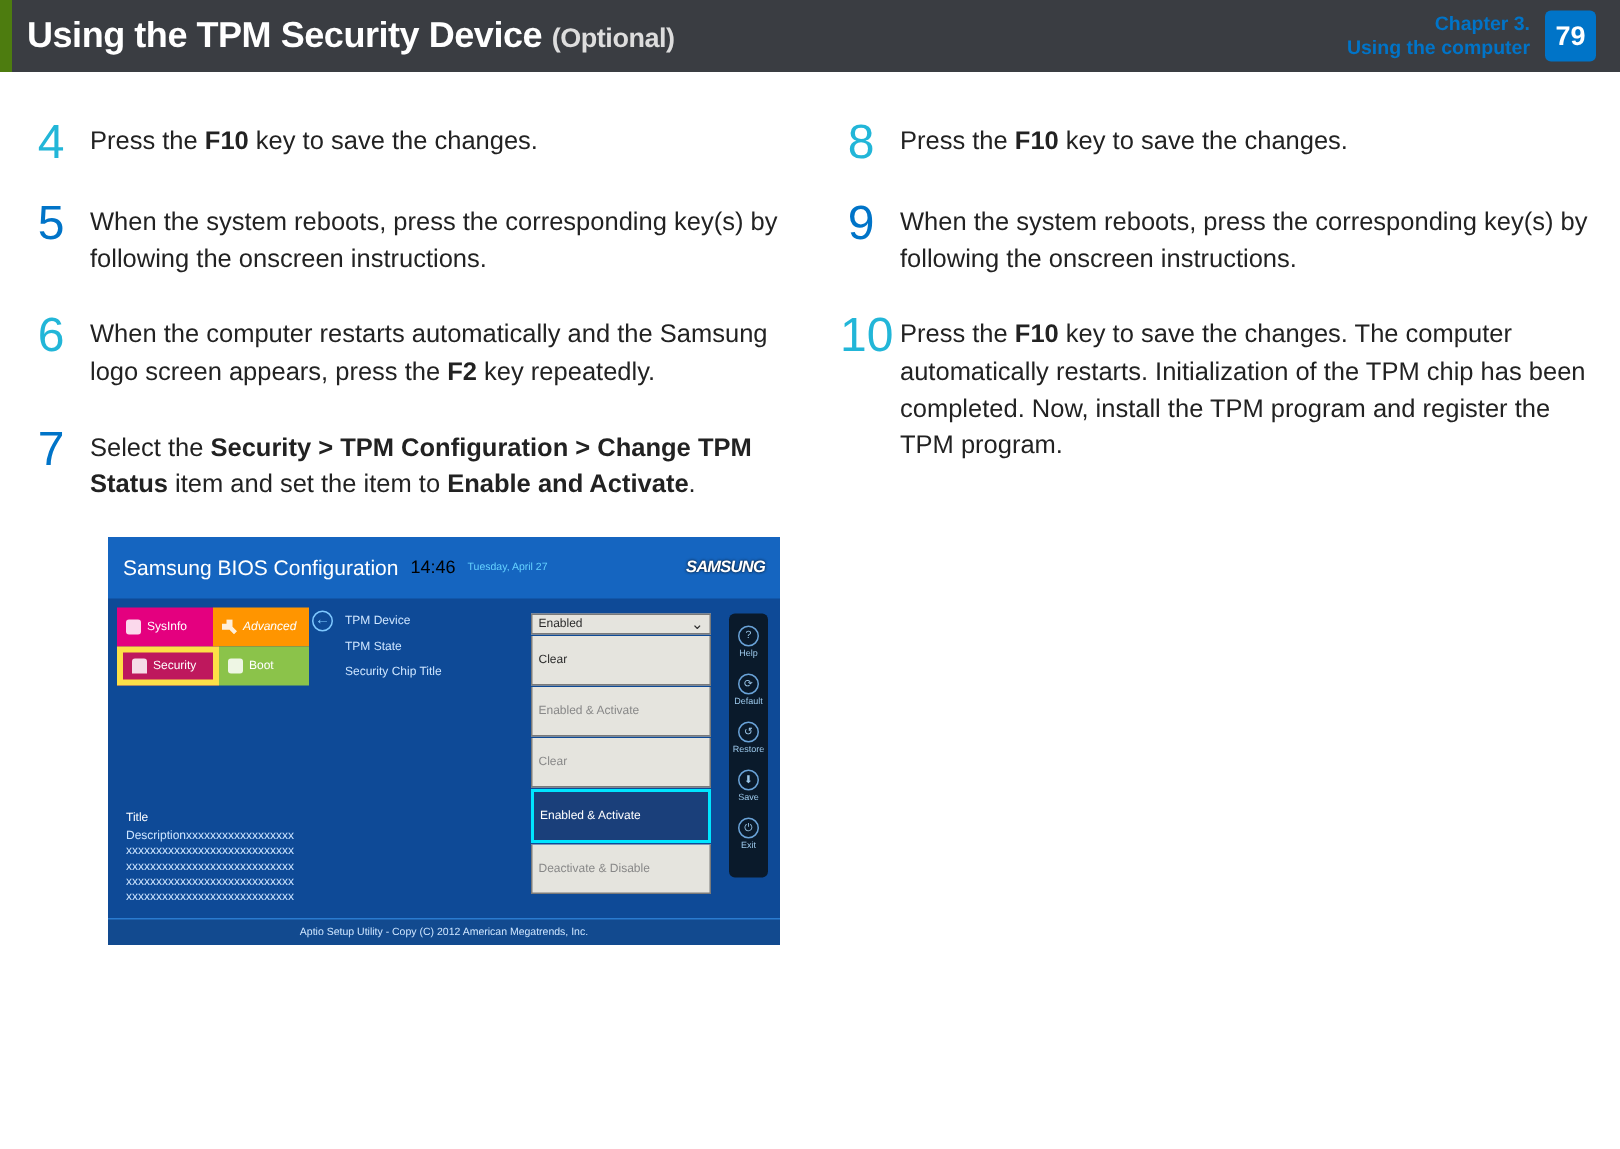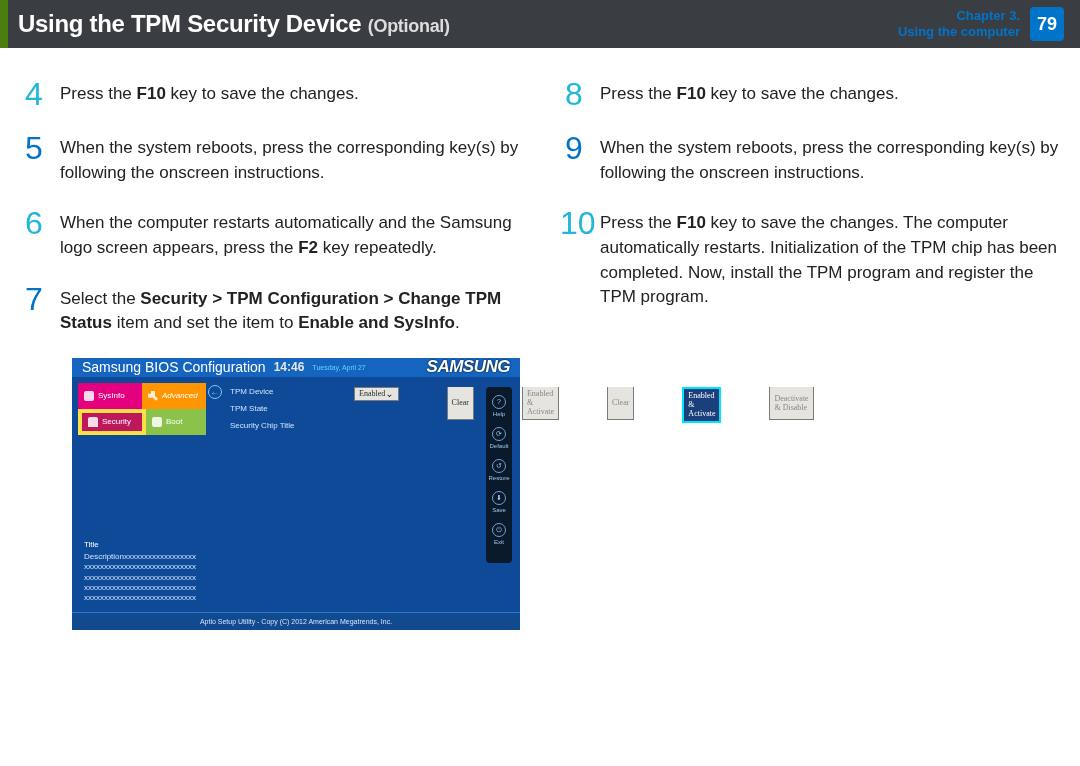--- a/index.html
+++ b/index.html
@@ -18,43 +18,43 @@
   .col { flex: 1; }
 
   .step { display: flex; gap: 12px; margin-bottom: 22px; }
   .stepnum { font-size: 32px; font-weight: 400; color: #0074c8; line-height: 1; min-width: 28px; text-align: center; }
   .step:nth-child(odd) .stepnum.alt, .stepnum.cyan { color: #22b6d8; }
   .steptext { font-size: 17px; color: #222; line-height: 1.45; padding-top: 4px; }
   .steptext b { font-weight: 700; }
 
   
   .bios { width: 448px; height: 272px; background: #0e4a97; margin: 8px 0 0 52px; font-family: Arial, sans-serif; color: #fff; position: relative; font-size: 9px; }
-  .bios-top { height: 19px; background: #1565c0; display: flex; align-items: center; padding: 0 10px; gap: 8px; }
+  .bios-top { height: 41px; background: #1565c0; display: flex; align-items: center; padding: 0 10px; gap: 8px; }
   .bios-title { font-size: 14px; font-weight: 400; }
-  .bios-time { color: #e5e5e5; font-size: 12px; font-weight: bold; }
+  .bios-time { color: #000000; font-size: 12px; }
   .bios-date { color: #64d1ff; font-size: 7px; }
-  .bios-logo { margin-left: auto; font-style: italic; font-weight: 700; font-size: 17px; color: #fff; letter-spacing: -0.5px; text-shadow: 0 0 2px #000; }
+  .bios-logo { margin-left: auto; font-style: italic; font-weight: 700; font-size: 11px; color: #fff; letter-spacing: -0.5px; text-shadow: 0 0 2px #000; }
   .bios-body { display: flex; height: 186px; padding: 6px 6px 0 6px; gap: 4px; }
   .bios-tabs { width: 128px; display: flex; flex-direction: column; gap: 0; }
   .tabrow { display: flex; height: 26px; }
   .tabcell { flex: 1; display: flex; align-items: center; justify-content: flex-start; padding-left: 6px; gap: 4px; font-size: 8px; }
   .tabcell.sysinfo { background: #e4007f; }
   .tabcell.advanced { background: #ff9500; font-style: italic; }
   .tabcell.security { background: #be185d; border: 4px solid #fde047; text-align: right; }
   .tabcell.boot { background: #8bc34a; }
   .tabicon { width: 10px; height: 10px; background: rgba(255,255,255,.85); border-radius: 2px; display: inline-block; }
   .tabicon.wrench { clip-path: polygon(30% 0,70% 0,70% 50%,100% 80%,80% 100%,50% 70%,0 70%,0 30%,30% 30%); }
   .tabicon.lock { border-radius: 2px 2px 0 0; position: relative; }
   .bios-main { flex: 1; display: flex; gap: 8px; padding: 4px 2px 0 6px; position: relative; }
   .back-arrow { width: 14px; height: 14px; border-radius: 50%; border: 1px solid #7fc8ff; display: flex; align-items: center; justify-content: center; color: #7fc8ff; font-size: 10px; position: absolute; left: -2px; top: 2px; }
   .labels-col { margin-left: 14px; display: flex; flex-direction: column; gap: 8px; font-size: 8px; color: #cde5ff; }
-  .vals-col { margin-left: auto; width: 120px; display: flex; gap: 1px; font-size: 8px; font-family: Liberation Serif, serif; }
+  .vals-col { margin-left: auto; width: 120px; display: flex; flex-direction: column; gap: 1px; font-size: 8px; }
   .selbox { background: #e5e4de; color: #2b2b2b; border: 1px solid #7a7a7a; height: 14px; padding: 0 4px; display: flex; align-items: center; justify-content: space-between; }
   .selbox .chev { font-size: 10px; }
-  .dropitem { background: #e5e4de; color: #2b2b2b; border: 1px solid #7a7a7a; border-top: none; height: 14px; padding: 16px 4px; display: flex; align-items: center; margin-left: 47px; }
+  .dropitem { background: #e5e4de; color: #2b2b2b; border: 1px solid #7a7a7a; border-top: none; height: 14px; padding: 16px 4px; display: flex; align-items: center; }
   .dropitem.hi { background: #1a3f7a; color: #fff; border: 2px solid #00e5ff; }
   .dropitem.dim { color: #888; }
   .sidebar-icons { width: 26px; background: #0a1a2b; border-radius: 4px; margin-left: 4px; display: flex; flex-direction: column; align-items: center; gap: 10px; padding: 8px 0; }
   .sicon { width: 14px; height: 14px; border: 1px solid #6aa3d8; border-radius: 50%; font-size: 7px; color: #9cc8ea; display: flex; align-items: center; justify-content: center; }
   .slabel { font-size: 6px; color: #9cc8ea; margin-top: -8px; }
   .bios-desc { position: absolute; left: 12px; bottom: 26px; font-size: 8px; color: #cde5ff; line-height: 1.3; }
   .bios-desc .t { color: #fff; margin-bottom: 2px; display: block; }
   .bios-foot { position: absolute; left: 0; right: 0; bottom: 0; height: 18px; background: #124a8f; color: #cde5ff; font-size: 7px; display: flex; align-items: center; justify-content: center; border-top: 1px solid #2a7bd0; }
 </style>
 </head>
@@ -82,21 +82,21 @@
     <div class="step">
       <div class="stepnum">5</div>
       <div class="steptext">When the system reboots, press the corresponding key(s) by following the onscreen instructions.</div>
     </div>
     <div class="step">
       <div class="stepnum cyan">6</div>
       <div class="steptext">When the computer restarts automatically and the Samsung logo screen appears, press the <b>F2</b> key repeatedly.</div>
     </div>
     <div class="step">
       <div class="stepnum">7</div>
-      <div class="steptext">Select the <b>Security &gt; TPM Configuration &gt; Change TPM Status</b> item and set the item to <b>Enable and SysInfo</b>.</div>
+      <div class="steptext">Select the <b>Security &gt; TPM Configuration &gt; Change TPM Status</b> item and set the item to <b>Enable and Activate</b>.</div>
     </div>
 
     <div class="bios">
       <div class="bios-top">
         <span class="bios-title">Samsung BIOS Configuration</span>
         <span class="bios-time">14:46</span>
         <span class="bios-date">Tuesday, April 27</span>
         <span class="bios-logo">SAMSUNG</span>
       </div>
       <div class="bios-body">

